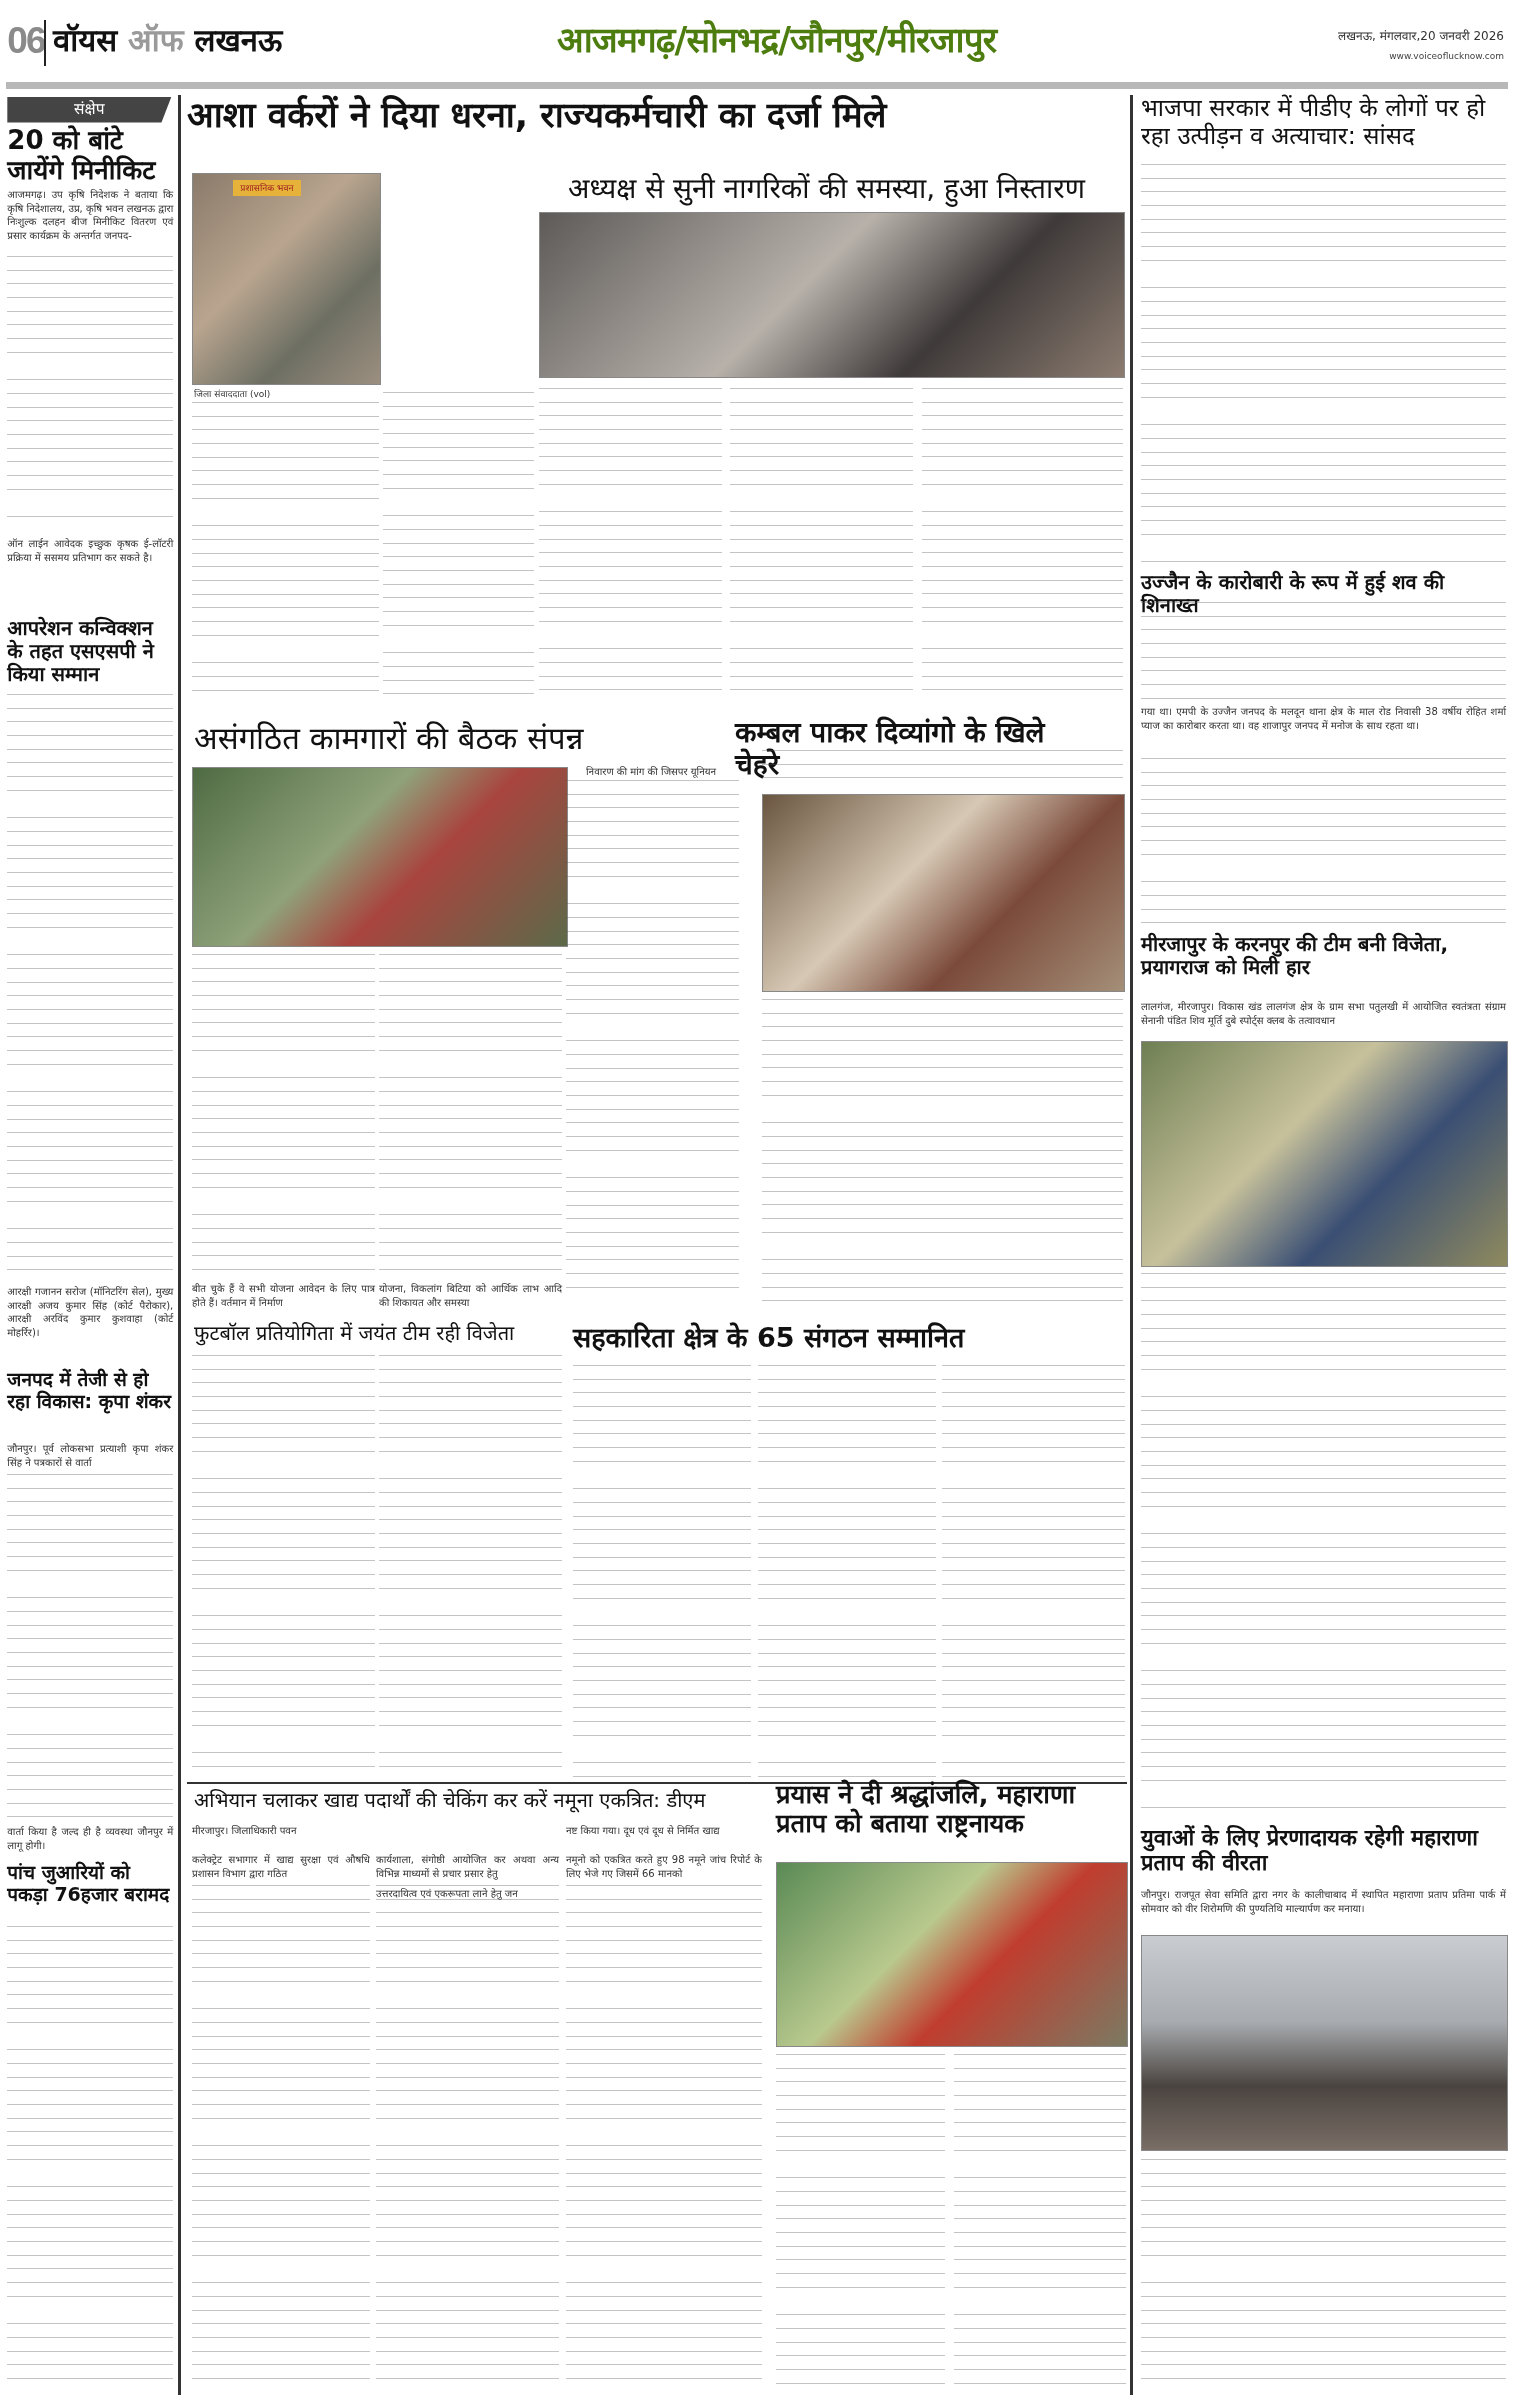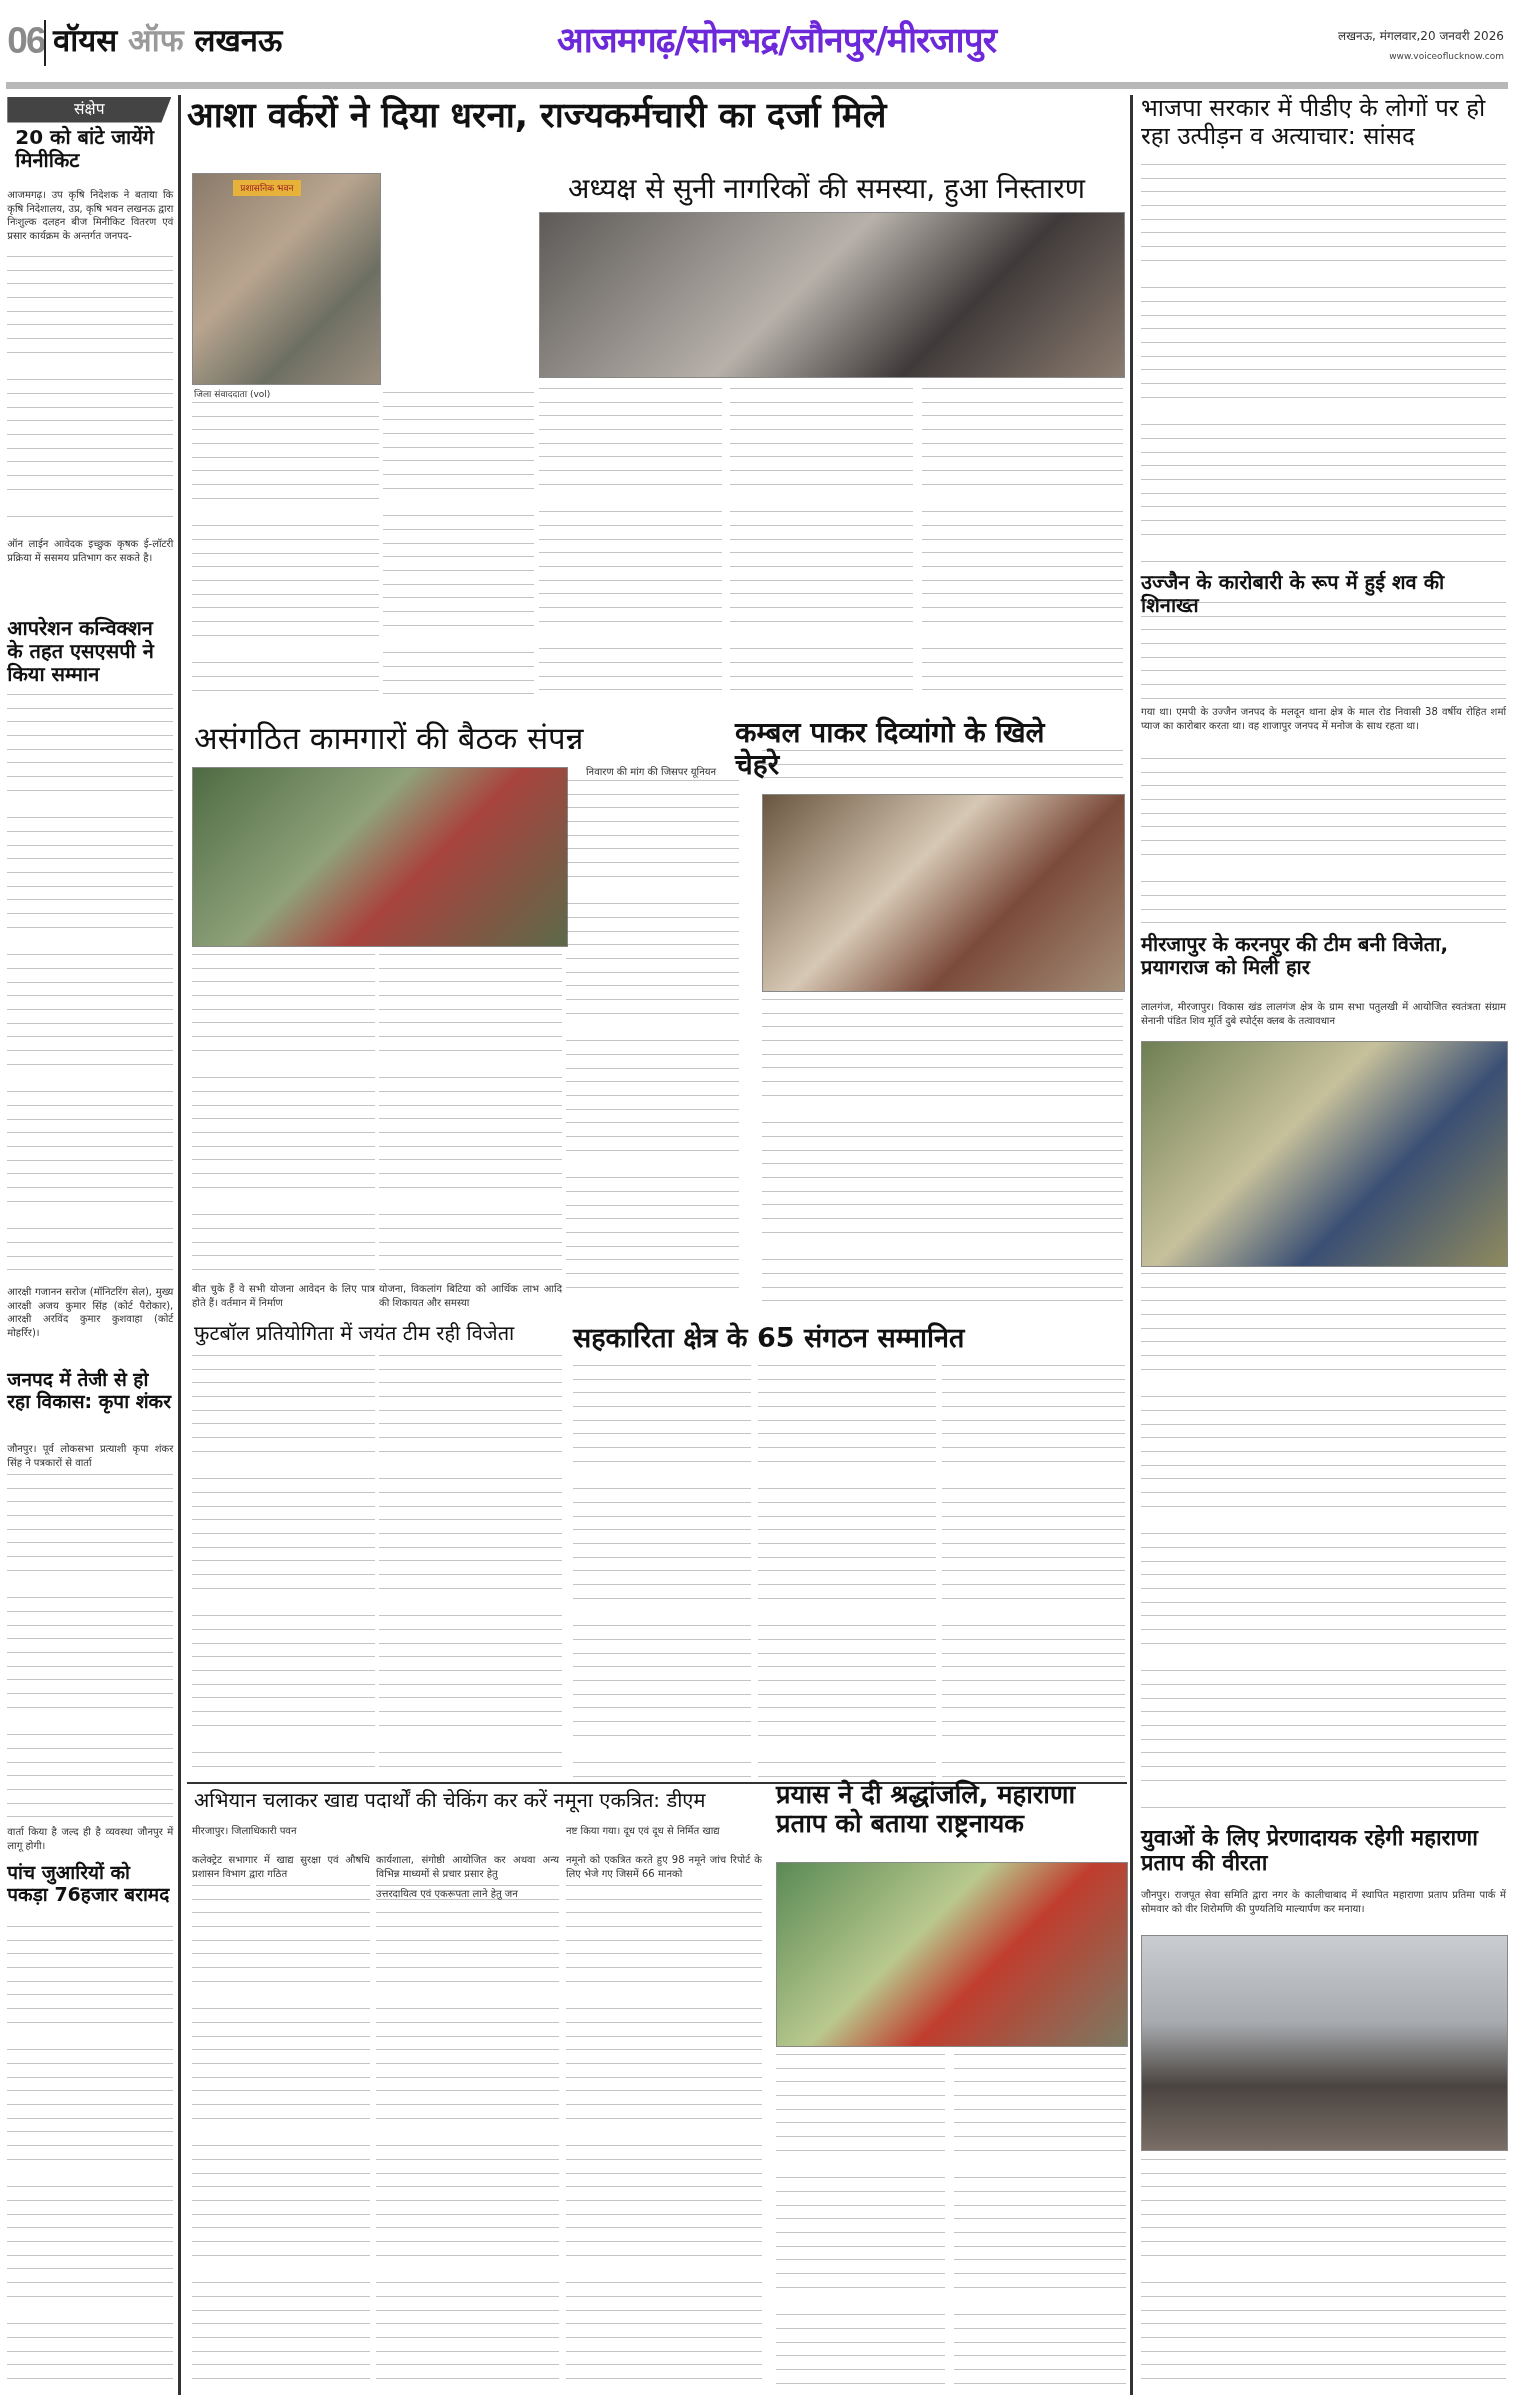--- a/index.html
+++ b/index.html
@@ -2,21 +2,21 @@
 <html style="font-size:14.6px"><head>
 <meta charset="utf-8">
 <style>
   html,body{margin:0;padding:0;background:#fff;}
   body{width:1513px;height:2401px;position:relative;overflow:hidden;font-family:"DejaVu Sans",sans-serif;color:#222;}
   .abs{position:absolute;}
   .masthead-num{left:7.3px;top:20px;font-size:37px;font-weight:bold;color:#8a8a8a;letter-spacing:-1.8px;font-family:"Liberation Sans",sans-serif;}
   .masthead-sep{left:44px;top:20px;width:1.8px;height:46px;background:#222;}
   .masthead-brand{left:53px;top:18px;font-size:31px;font-weight:bold;color:#111;}
   .masthead-brand .mid{color:#9a9a9a;}
-  .section-title{left:557px;top:14.6px;font-size:35px;font-weight:bold;color:#6d28d9;letter-spacing:-0.9px;}
+  .section-title{left:557px;top:14.6px;font-size:35px;font-weight:bold;color:#4d7c0f;letter-spacing:-0.9px;}
   .dateline{right:9px;top:27px;font-size:12px;color:#333;text-align:right;}
   .website{right:9px;top:51px;font-size:9px;color:#444;}
   .topbar{left:5.5px;top:82px;width:1502px;height:7.3px;background:#b8b8b8;}
   .col-rule{width:2.7px;background:#333;}
   .sankshep{left:7.3px;top:97px;width:164px;height:25.6px;background:#444;color:#fff;font-size:15.5px;text-align:center;line-height:25.6px;clip-path:polygon(0 0,100% 0,94% 100%,0 100%);}
   .headline{font-weight:bold;color:#111;line-height:1.15;}
   .body{font-size:10px;line-height:13.7px;color:#333;text-align:justify;}
   .body .fill{display:block;height:100%;background:repeating-linear-gradient(to bottom,#555 0,#555 0.9px,transparent 0.9px,transparent 13.7px);opacity:.35;}
   .photo{background:linear-gradient(135deg,#8a7a6a,#b9a58f 40%,#6d6f63 70%,#9c8f80);border:0.9px solid #888;}
   .photo.green{background:linear-gradient(135deg,#4f6b43,#8fa27a 40%,#a8443e 60%,#5c6a4a);}
@@ -41,21 +41,21 @@
 <div class="abs section-title">आजमगढ़/सोनभद्र/जौनपुर/मीरजापुर</div>
 <div class="abs dateline">लखनऊ, मंगलवार,20 जनवरी 2026</div>
 <div class="abs website">www.voiceoflucknow.com</div>
 <div class="abs topbar"></div>
 
 <div class="abs col-rule" style="left:178px;top:95px;height:2300px;"></div>
 <div class="abs col-rule" style="left:1130px;top:95px;height:2300px;"></div>
 
 <div class="abs sankshep">संक्षेप</div>
 
-<div class="abs headline" style="left:7.3px;top:126px;width:166px;font-size:20px;margin-left:8px;">20 को बांटे जायेंगे मिनीकिट</div>
+<div class="abs headline" style="left:7.3px;top:126px;width:166px;font-size:26px;">20 को बांटे जायेंगे मिनीकिट</div>
 <div class="abs body" style="left:7.3px;top:188px;width:166px;">आजमगढ़। उप कृषि निदेशक ने बताया कि कृषि निदेशालय, उप्र, कृषि भवन लखनऊ द्वारा निःशुल्क दलहन बीज मिनीकिट वितरण एवं प्रसार कार्यक्रम के अन्तर्गत जनपद-</div>
 <div class="abs body" style="left:7.3px;top:256px;width:166px;height:274px;">
     <span class="fill"></span>
   </div>
 <div class="abs body" style="left:7.3px;top:537px;width:166px;">ऑन लाईन आवेदक इच्छुक कृषक ई-लॉटरी प्रक्रिया में ससमय प्रतिभाग कर सकते है।</div>
 
 <div class="abs headline" style="left:7.3px;top:598px;width:166px;font-size:20px;margin-top:19px;">आपरेशन कन्विक्शन के तहत एसएसपी ने किया सम्मान</div>
 <div class="abs body" style="left:7.3px;top:694px;width:166px;height:584px;">
     <span class="fill"></span>
   </div>

